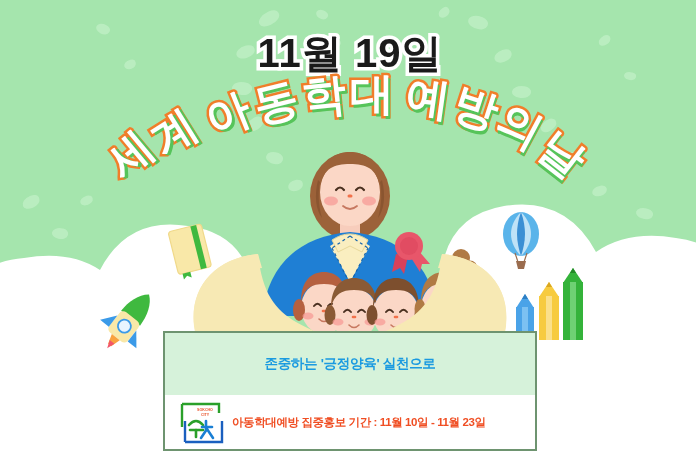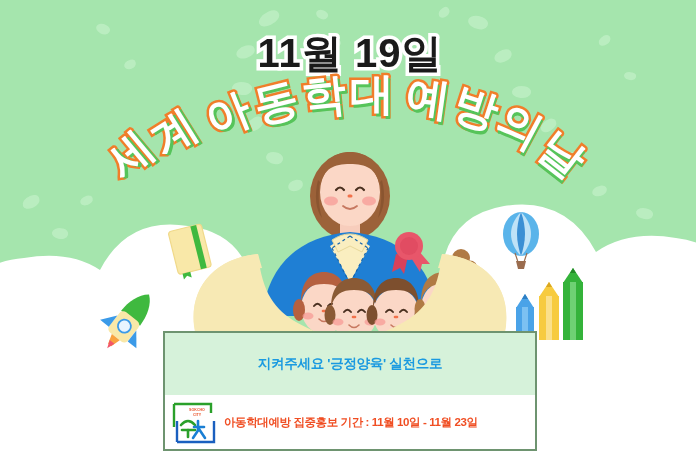--- a/index.html
+++ b/index.html
@@ -53,21 +53,21 @@
   .msg-top{
     height:62px;background:#d6f2da;
     display:flex;flex-direction:column;align-items:center;justify-content:center;
     gap:3px;
   }
   .msg-line{
     font-size:13.5px;font-weight:700;color:#1a9ae0;letter-spacing:-.3px;
     white-space:nowrap;
   }
   .msg-bottom{
-    height:55px;display:flex;align-items:center;gap:7px;padding:0 6px;
+    height:55px;display:flex;align-items:center;gap:7px;padding:0 14px;
     box-sizing:border-box;
   }
   .foot-lines{display:flex;flex-direction:column;gap:4px;}
   .foot-line{
     font-size:11.5px;font-weight:700;color:#f04e23;letter-spacing:-.4px;
     white-space:nowrap;
   }
 
   
   .logo{position:relative;width:46px;height:44px;flex:0 0 46px;}
@@ -331,21 +331,21 @@
     <span class="arc-ch" style="left:302px;top:-14px;transform:rotate(-6deg);">학</span>
     <span class="arc-ch" style="left:350px;top:-16px;transform:rotate(0deg);">대</span>
     <span class="arc-ch" style="left:406px;top:-12px;transform:rotate(8deg);">예</span>
     <span class="arc-ch" style="left:454px;top:-2px;transform:rotate(18deg);">방</span>
     <span class="arc-ch" style="left:498px;top:16px;transform:rotate(28deg);">의</span>
     <span class="arc-ch" style="left:540px;top:44px;transform:rotate(38deg);">날</span>
   </div>
 
   <div class="msg-box">
     <div class="msg-top">
-      <div class="msg-line">지켜주세요 '긍정양육' 실천으로</div>
+      <div class="msg-line">존중하는 '긍정양육' 실천으로</div>
     </div>
     <div class="msg-bottom">
 
       <svg class="logo" viewBox="0 0 46 44">
         <path d="M3,3 L40,3 L40,12" stroke="#2aa02a" stroke-width="2.4" fill="none"></path>
         <path d="M3,3 L3,26" stroke="#2aa02a" stroke-width="2.4" fill="none"></path>
         <path d="M6,41 L43,41 L43,20" stroke="#1a5fbf" stroke-width="2.4" fill="none"></path>
         <path d="M6,41 L6,20" stroke="#1a5fbf" stroke-width="2.4" fill="none"></path>
         <text class="logo-cap" x="26" y="10" text-anchor="middle">SOKCHO</text>
         <text class="logo-cap" x="26" y="15" text-anchor="middle">CITY</text>

